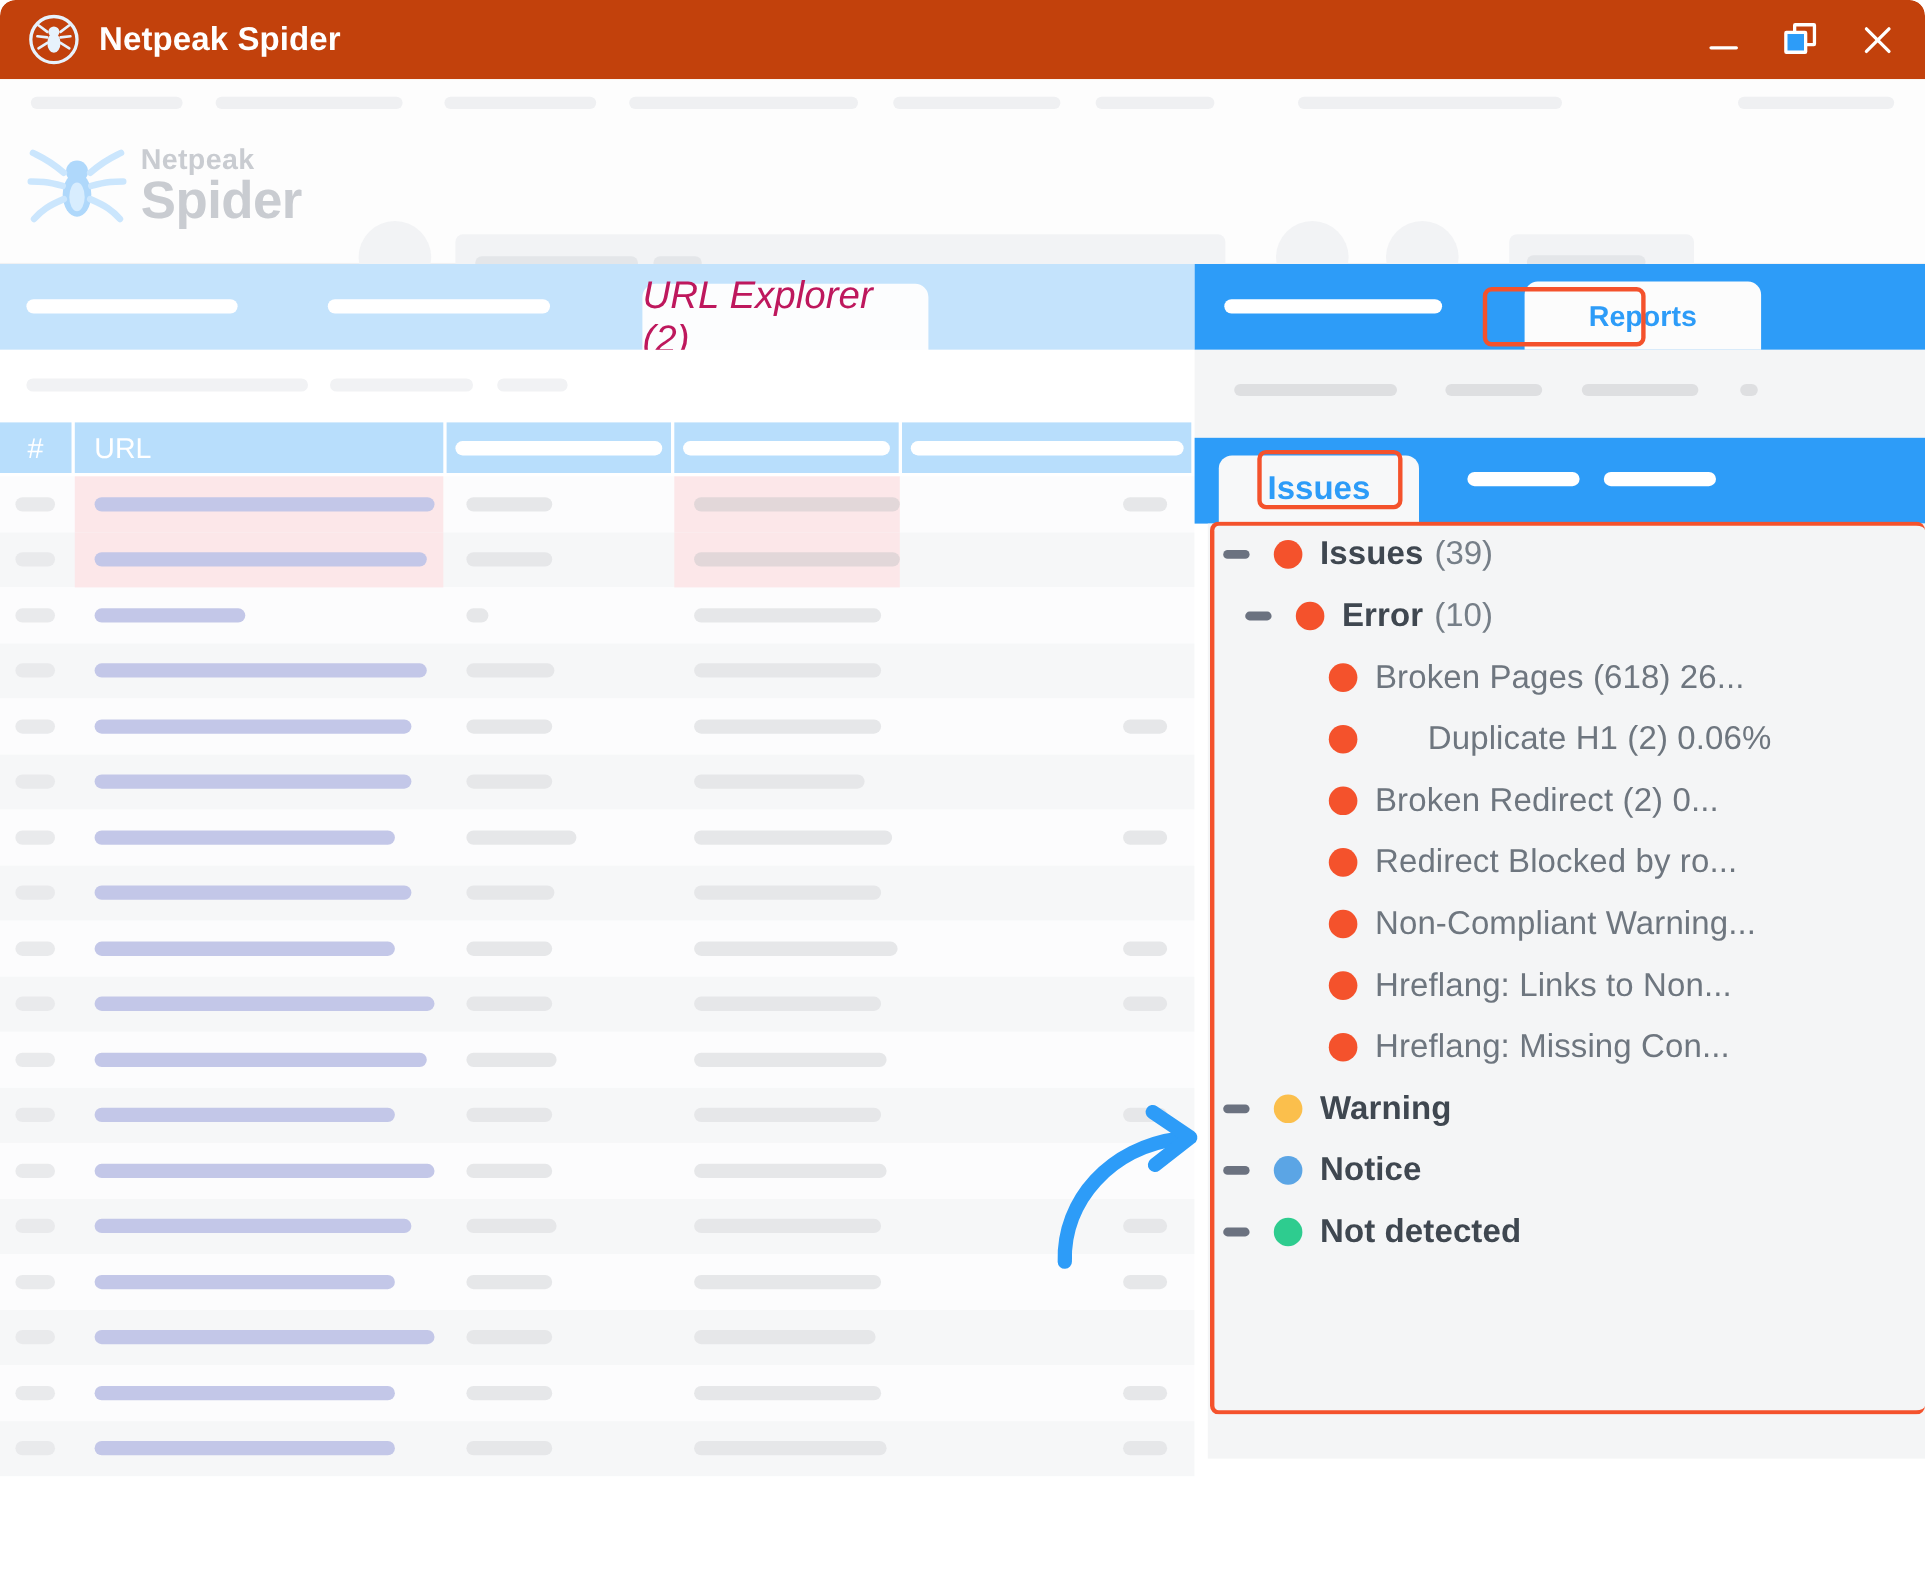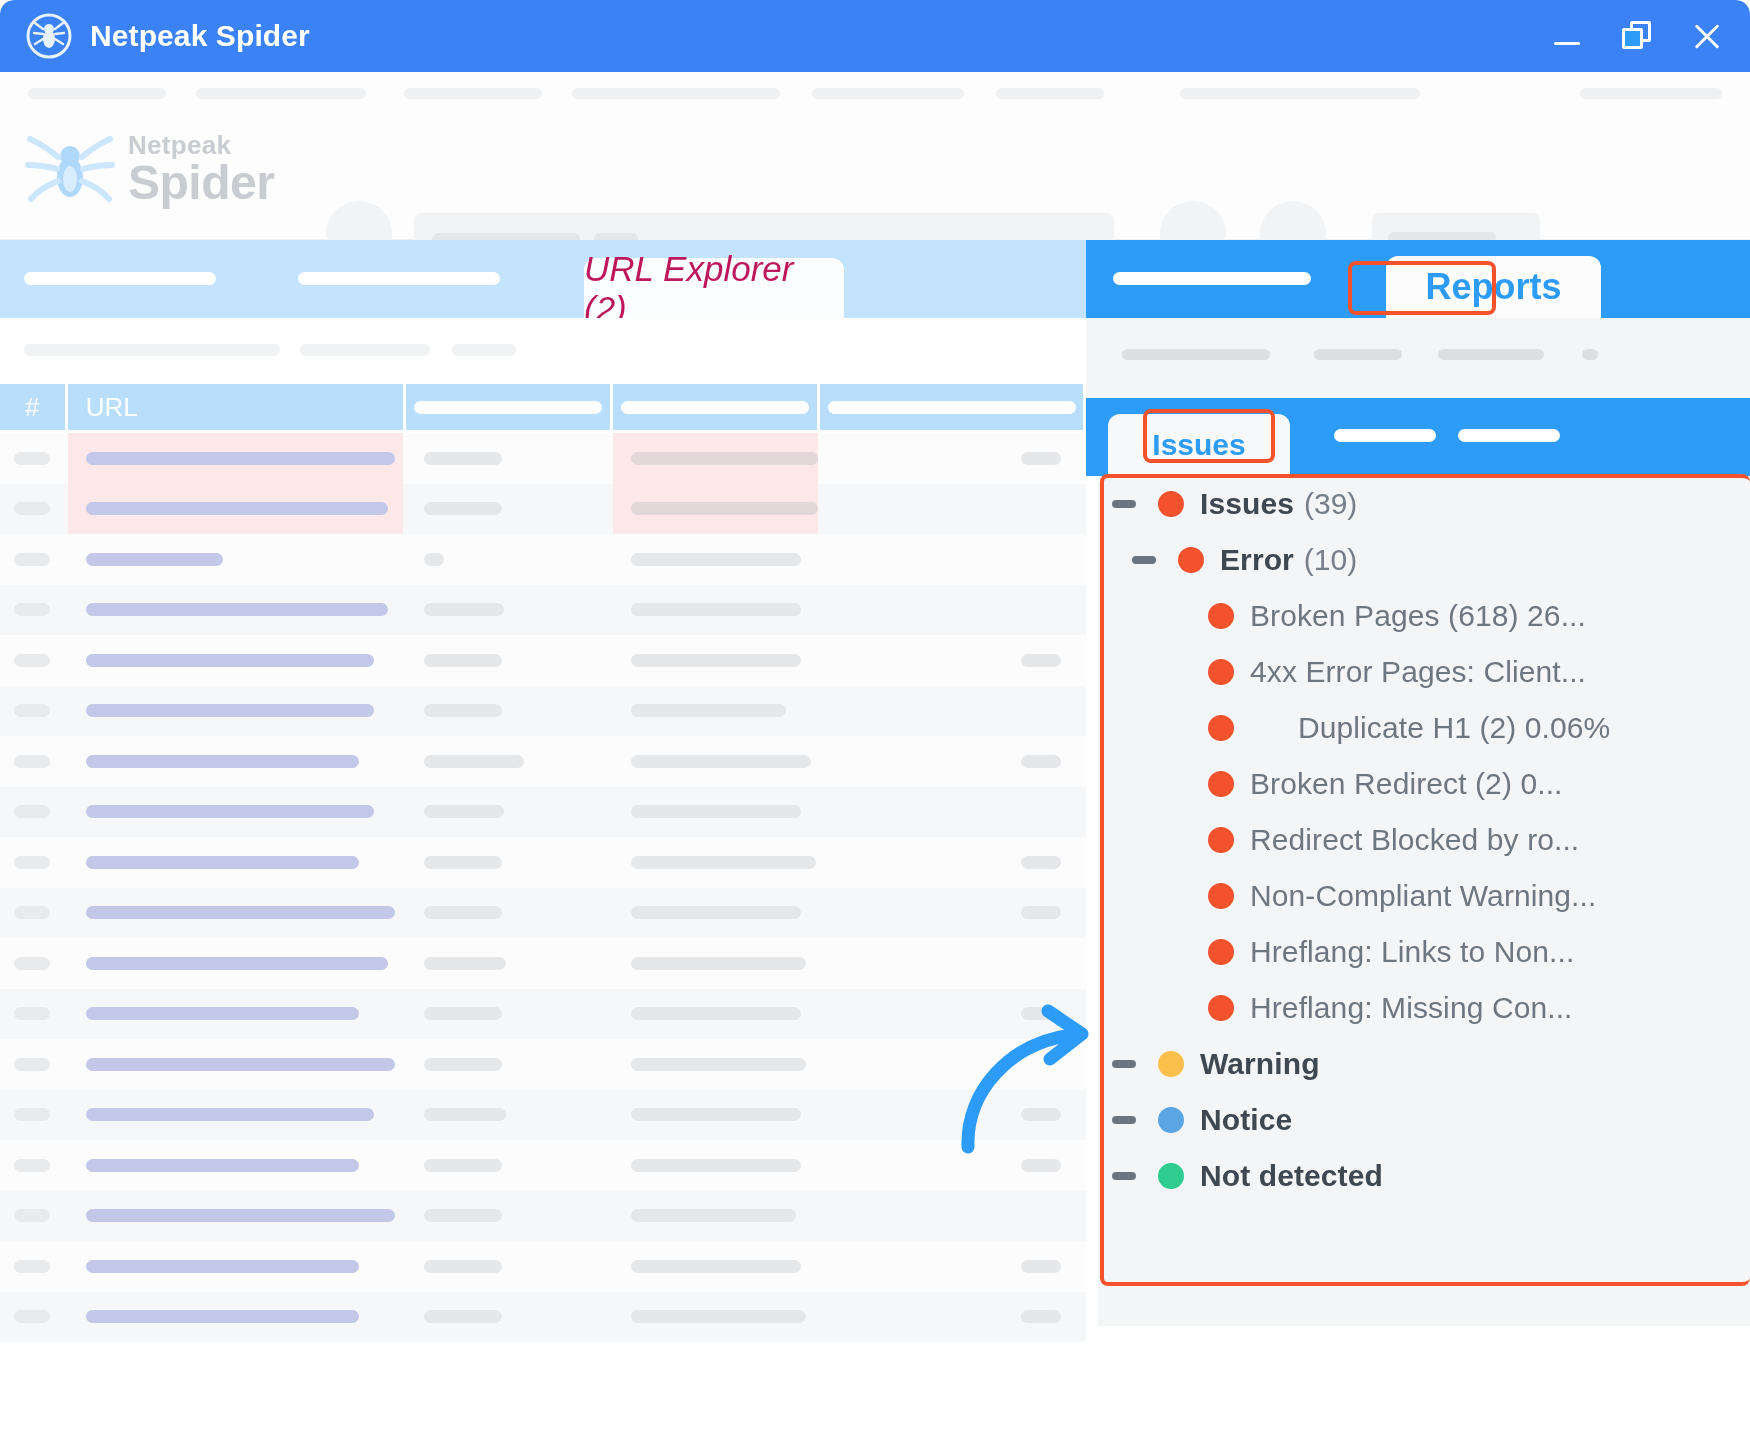--- a/index.html
+++ b/index.html
@@ -14,21 +14,21 @@
     width: 1750px; height: 1443px;
     background: #ffffff;
     border-radius: 14px;
     overflow: hidden;
   }
 
   
   .titlebar {
     position: absolute; left: 0; top: 0;
     width: 1750px; height: 72px;
-    background: #3b82f6;
+    background: #c2410c;
     display: flex; align-items: center;
     border-top-left-radius: 14px; border-top-right-radius: 14px;
   }
   .tb-logo {
     margin-left: 26px; width: 46px; height: 46px;
     display: flex; align-items: center; justify-content: center;
   }
   .tb-title {
     margin-left: 18px;
     color: #ffffff;
@@ -194,21 +194,21 @@
     position: absolute; left: 27px; top: 32px;
     width: 198px; height: 13px; border-radius: 7px; background: #ffffff;
   }
   .sb-tab-reports {
     position: absolute; left: 300px; top: 16px;
     width: 215px; height: 62px; background: #FCFCFC;
     border-top-left-radius: 12px; border-top-right-radius: 12px;
     display: flex; align-items: center; justify-content: center;
   }
   .sb-tab-reports span {
-    color: #2D9CF8; font-size: 36px; font-weight: 600;
+    color: #2D9CF8; font-size: 26px; font-weight: 600;
   }
   .sb-subtoolbar {
     position: absolute; left: 0; top: 78px;
     width: 664px; height: 80px; background: #F4F5F6;
   }
   .sb-st-bar {
     position: absolute; top: 31px; height: 11px;
     border-radius: 6px; background: #DEDFE1;
   }
   .sb-tabstrip2 {
@@ -702,25 +702,20 @@
           <div class="dot" style="background:#F4522C"></div>
           <div style="width:16px"></div>
           <div class="tlabel root">Error</div>
           <div class="tcount">(10)</div>
         </div>
         <div class="tnode" style="padding-left: 110px;">
           <div class="dot" style="background:#F4522C"></div>
           <div style="width:16px"></div>
           <div class="tlabel leaf">Broken Pages (618) 26...</div>
         </div>
-        <div class="tnode" style="padding-left: 110px;">
-          <div class="dot" style="background:#F4522C"></div>
-          <div style="width:16px"></div>
-          <div class="tlabel leaf">4xx Error Pages: Client...</div>
-        </div>
         <div class="tnode" style="padding-left: 110px; gap: 24px;">
           <div class="dot" style="background:#F4522C"></div>
           <div style="width:16px"></div>
           <div class="tlabel leaf">Duplicate H1 (2) 0.06%</div>
         </div>
         <div class="tnode" style="padding-left: 110px;">
           <div class="dot" style="background:#F4522C"></div>
           <div style="width:16px"></div>
           <div class="tlabel leaf">Broken Redirect (2) 0...</div>
         </div>

